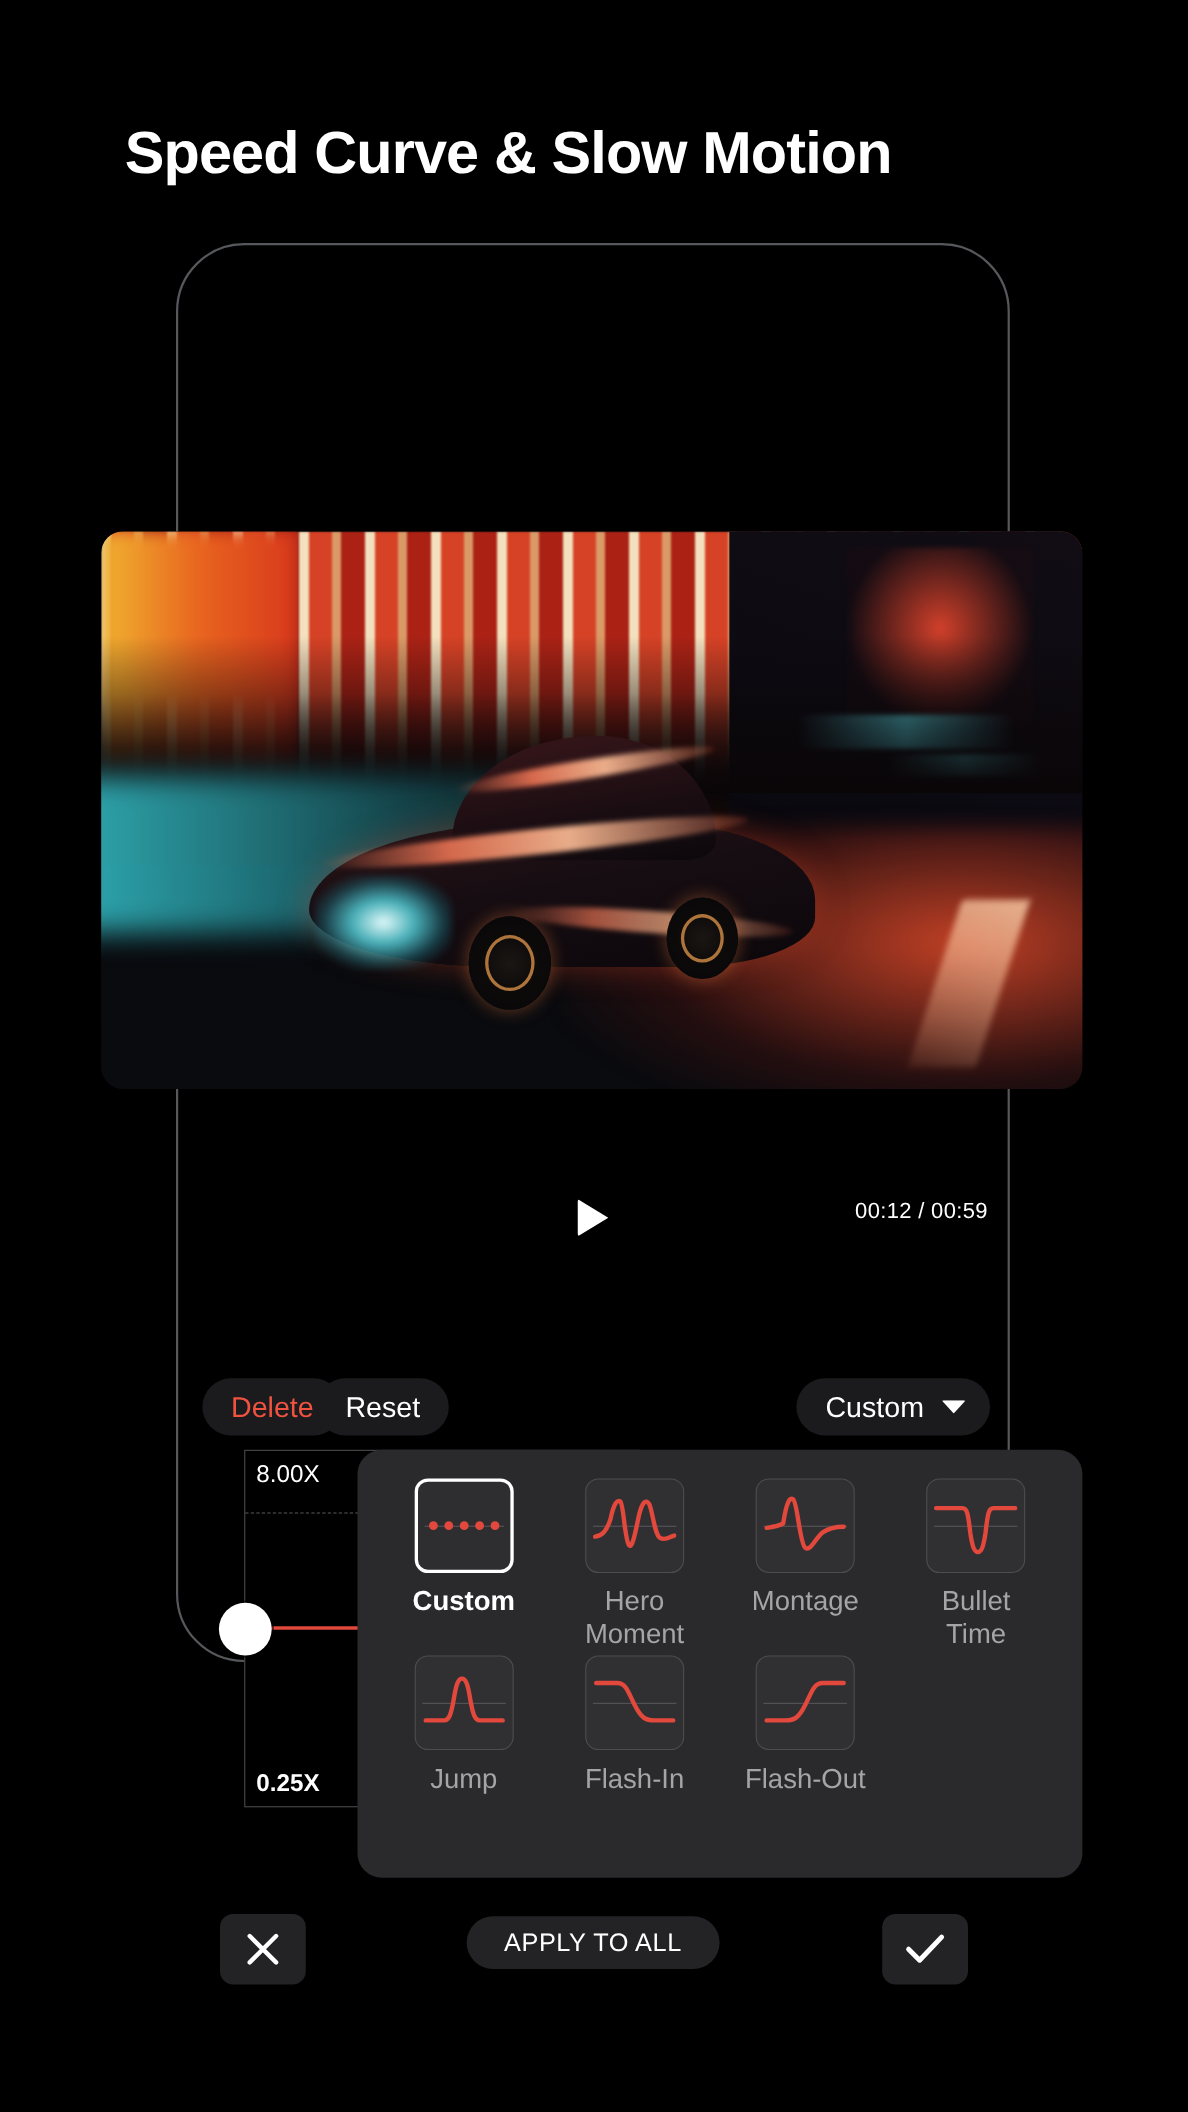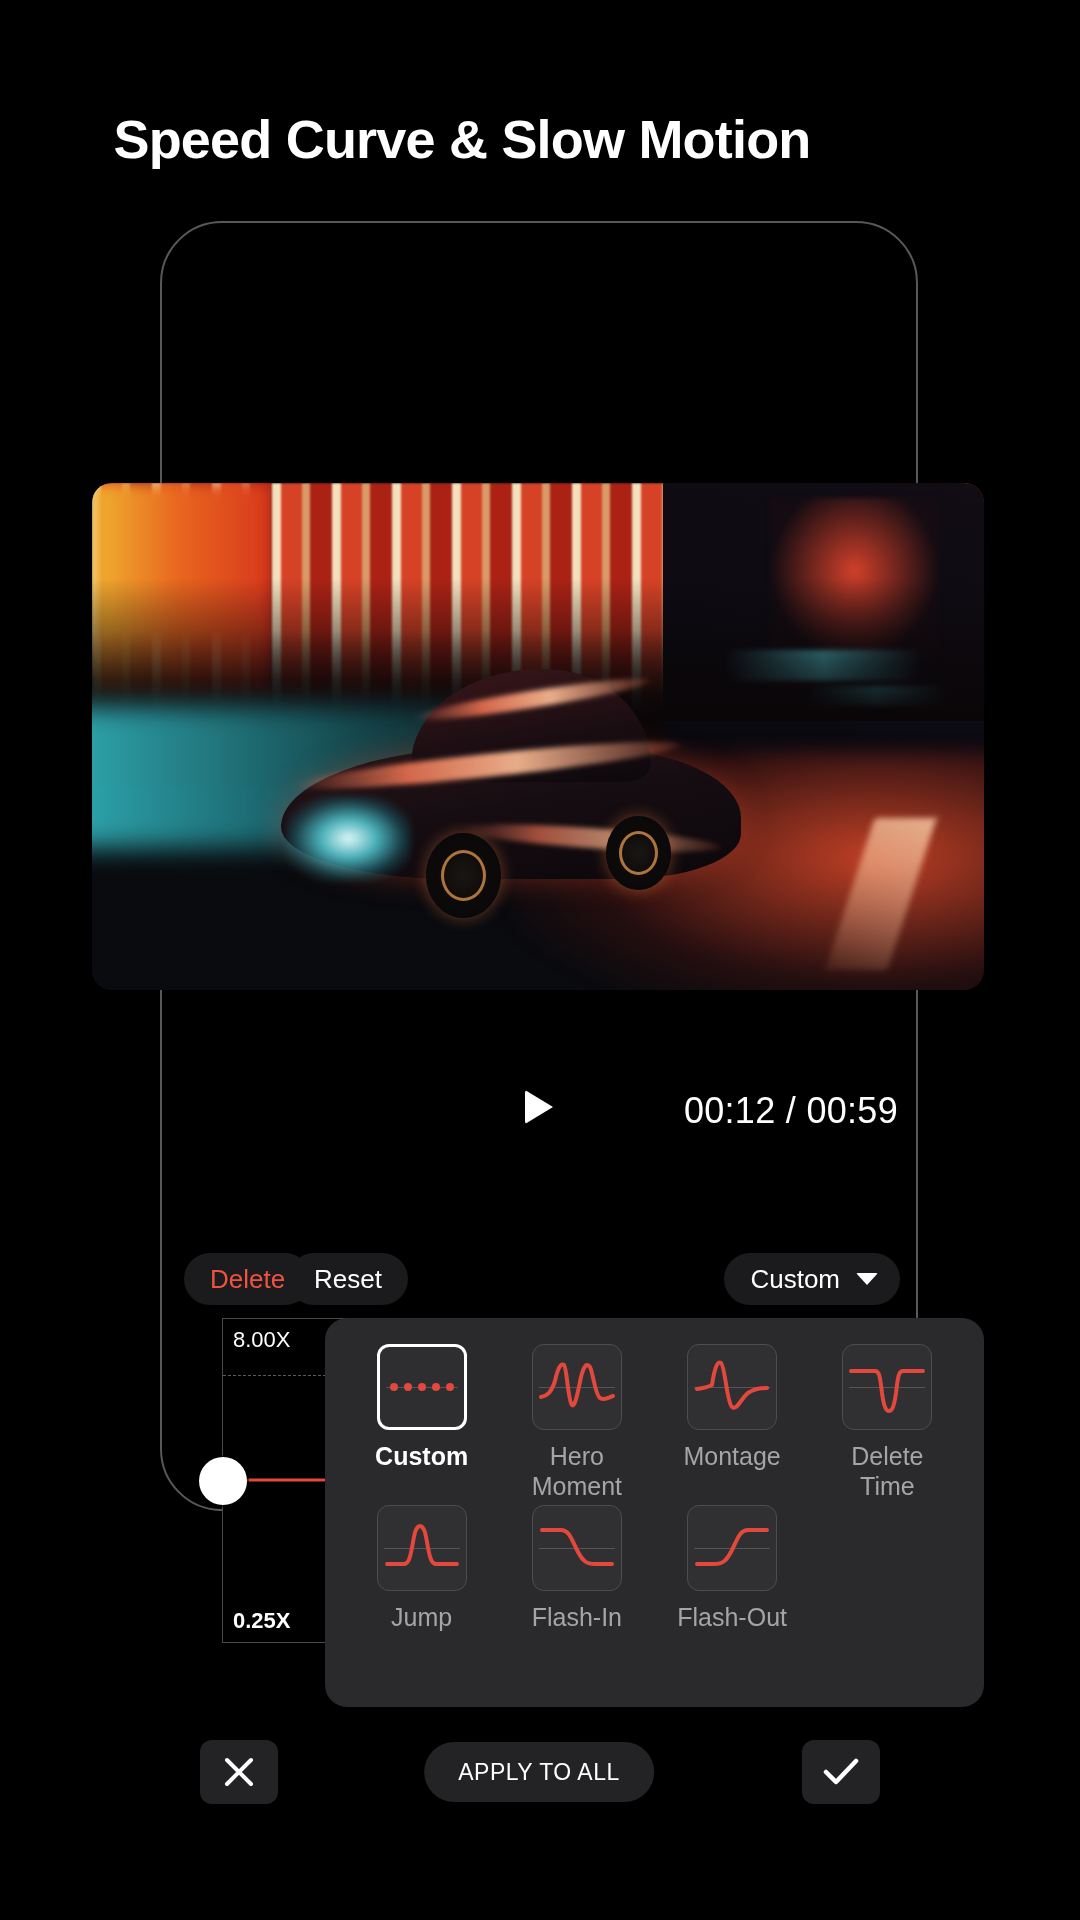--- a/index.html
+++ b/index.html
@@ -150,21 +150,21 @@
   }
   .play-tri {
     width:0; height:0;
     border-left:28px solid #ffffff;
     border-top:17px solid transparent;
     border-bottom:17px solid transparent;
     border-radius:3px;
   }
   .timecode {
     position:absolute; right:20px; top:10px;
-    color:#ffffff; font-size:36px; letter-spacing:0.3px;
+    color:#ffffff; font-size:20px; letter-spacing:0.3px;
   }
 
   
   .tabs {
     position:absolute; left:160px; top:1160px; width:758px; height:66px;
   }
   .tab {
     position:absolute; top:0;
     font-size:27px; font-weight:700; letter-spacing:0.8px;
     text-align:center;
@@ -282,21 +282,21 @@
     position:absolute; top:0;
     width:78px; height:64px;
     border-radius:12px;
     background:#232325;
     display:flex; align-items:center; justify-content:center;
   }
   .sq-btn.close { left:40px; }
   .sq-btn.confirm { right:38px; }
   .apply-pill {
     position:absolute; left:50%; top:2px; transform:translateX(-50%);
-    height:60px; padding:0 34px;
+    height:48px; padding:0 34px;
     border-radius:30px;
     background:#232325;
     display:flex; align-items:center; justify-content:flex-start;
     color:#ffffff; font-size:23px; letter-spacing:0.5px;
   }
   .icon-x, .icon-check { display:block; }
 </style>
 </head>
 <body>
 
@@ -404,21 +404,21 @@
         <div class="preset-label">Montage</div>
       </div>
 
       <div class="preset-item">
         <div class="preset-thumb">
           <div class="midline"></div>
           <svg width="76" height="72" viewBox="0 0 76 72">
             <path d="M2 20 L26 20 C30 20 31 24 33 42 C35 56 37 60 40 60 C43 60 45 56 47 42 C49 24 50 20 54 20 L74 20" fill="none" stroke="#e2483c" stroke-width="4" stroke-linecap="round" stroke-linejoin="round"></path>
           </svg>
         </div>
-        <div class="preset-label">Delete Time</div>
+        <div class="preset-label">Bullet Time</div>
       </div>
 
       <div class="preset-item">
         <div class="preset-thumb">
           <div class="midline"></div>
           <svg width="76" height="72" viewBox="0 0 76 72">
             <path d="M3 52 L20 52 C24 52 26 48 29 30 C31 18 33 14 36 14 C39 14 41 18 43 30 C46 48 48 52 52 52 L73 52" fill="none" stroke="#e2483c" stroke-width="4" stroke-linecap="round" stroke-linejoin="round"></path>
           </svg>
         </div>
         <div class="preset-label">Jump</div>

